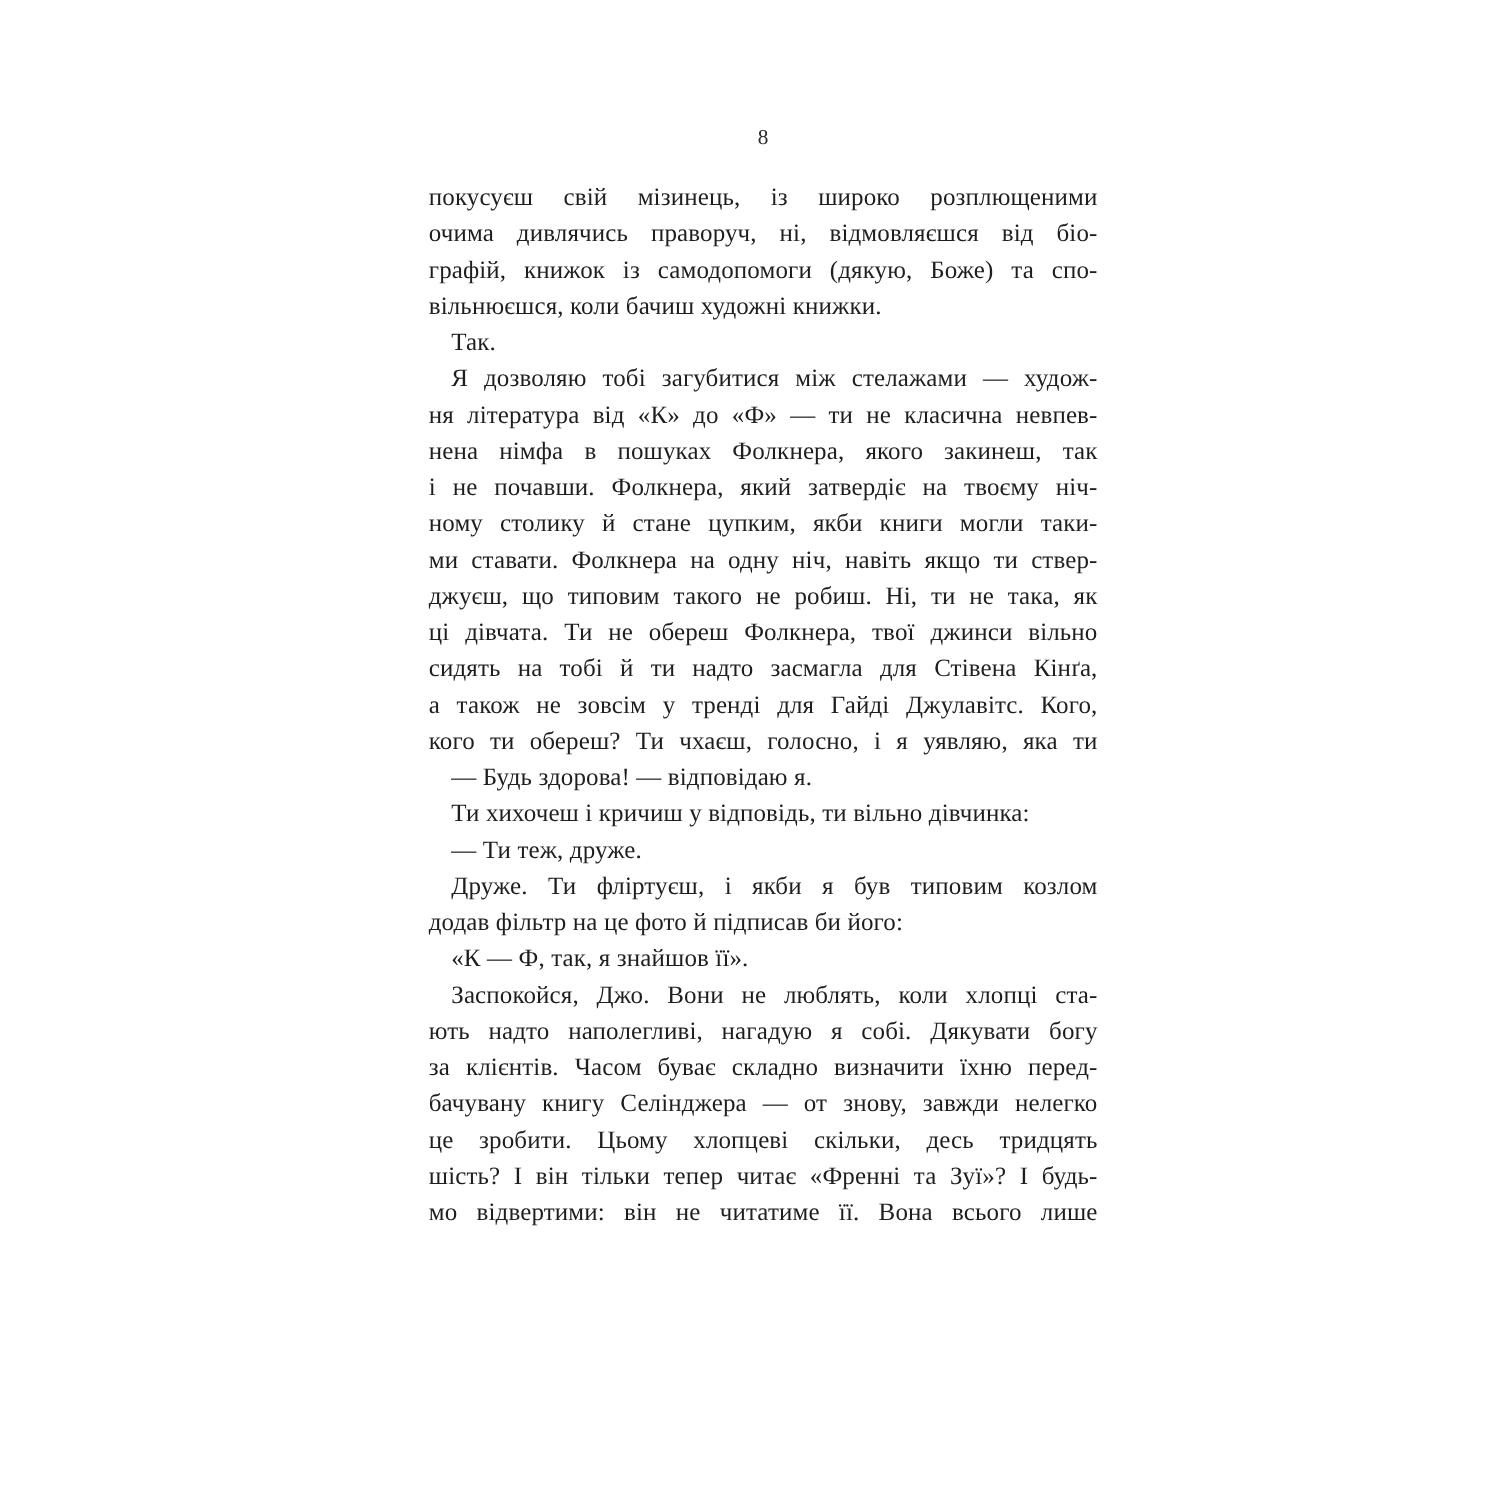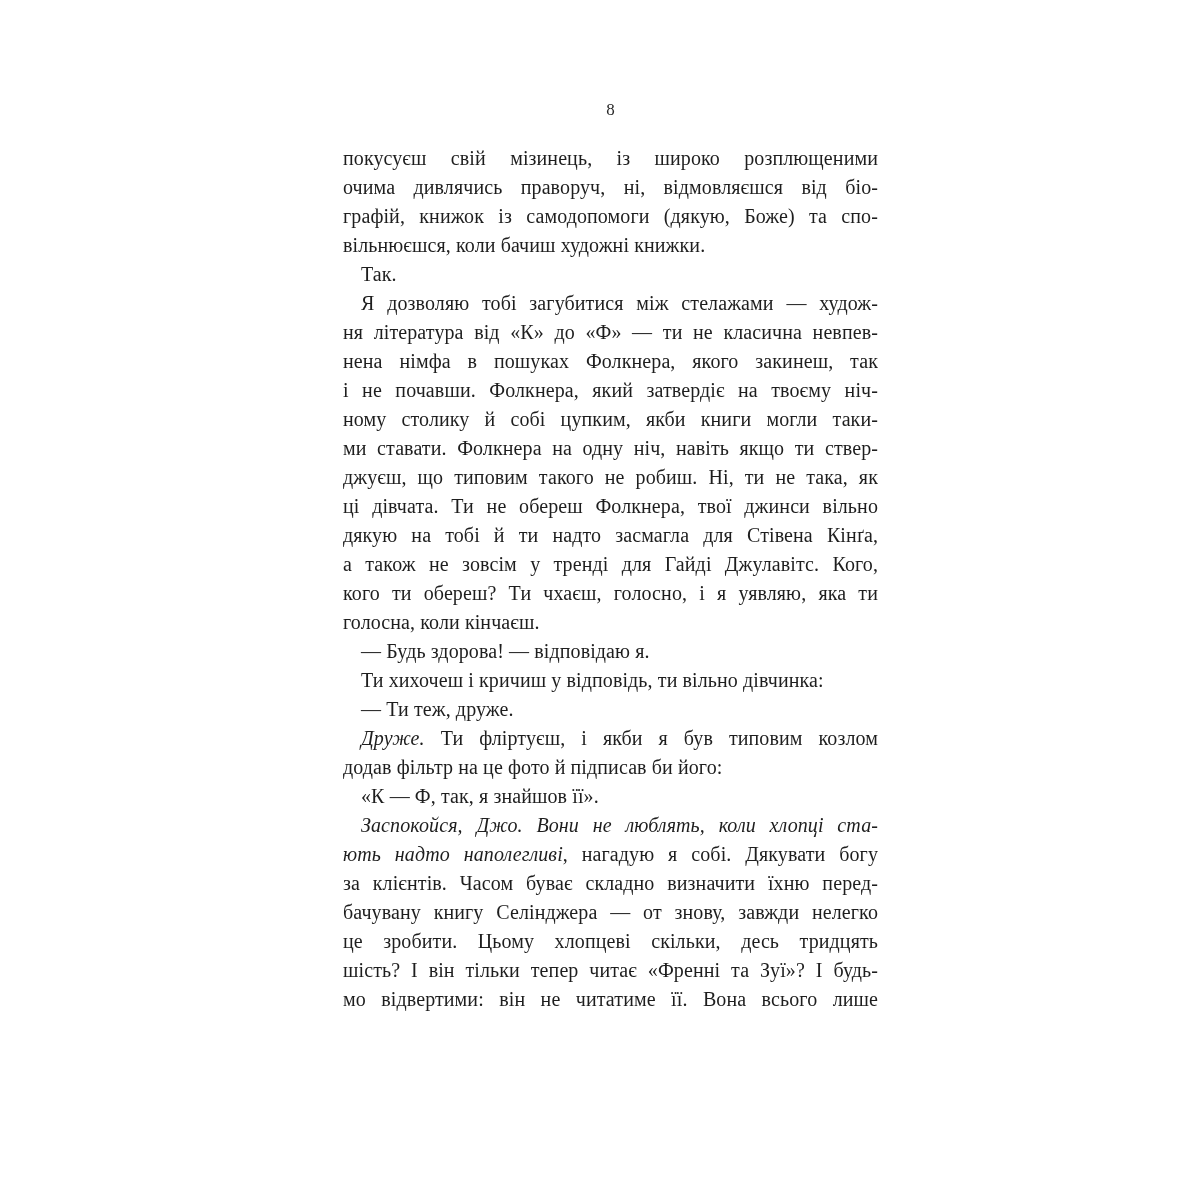--- a/index.html
+++ b/index.html
@@ -43,21 +43,20 @@
     text-align: justify;
     text-align-last: justify;
   }
   .line.end {
     text-align-last: left;
   }
   .line.indent {
     text-indent: 18px;
   }
   .italic {
-    font-style: italic;
     margin-top: 26px;
   }
 </style>
 </head>
 <body>
 
 <div class="book-page">
   <div class="page-number">8</div>
   <div class="text-block">
       <div class="paragraph">
@@ -67,28 +66,27 @@
         <div class="line end"><span>вільнюєшся, коли бачиш художні книжки.</span></div>
       </div>
       <div class="paragraph">
         <div class="line indent end"><span>Так.</span></div>
       </div>
       <div class="paragraph">
         <div class="line indent"><span>Я дозволяю тобі загубитися між стелажами — худож-</span></div>
         <div class="line"><span>ня література від «К» до «Ф» — ти не класична невпев-</span></div>
         <div class="line"><span>нена німфа в пошуках Фолкнера, якого закинеш, так</span></div>
         <div class="line"><span>і не почавши. Фолкнера, який затвердіє на твоєму ніч-</span></div>
-        <div class="line"><span>ному столику й собі цупким, якби книги могли таки-</span></div>
+        <div class="line"><span>ному столику й стане цупким, якби книги могли таки-</span></div>
         <div class="line"><span>ми ставати. Фолкнера на одну ніч, навіть якщо ти ствер-</span></div>
         <div class="line"><span>джуєш, що типовим такого не робиш. Ні, ти не така, як</span></div>
         <div class="line"><span>ці дівчата. Ти не обереш Фолкнера, твої джинси вільно</span></div>
-        <div class="line"><span>дякую на тобі й ти надто засмагла для Стівена Кінґа,</span></div>
+        <div class="line"><span>сидять на тобі й ти надто засмагла для Стівена Кінґа,</span></div>
         <div class="line"><span>а також не зовсім у тренді для Гайді Джулавітс. Кого,</span></div>
         <div class="line"><span>кого ти обереш? Ти чхаєш, голосно, і я уявляю, яка ти</span></div>
-        <div class="line end"><span>голосна, коли кінчаєш.</span></div>
       </div>
       <div class="paragraph">
         <div class="line indent end"><span>— Будь здорова! — відповідаю я.</span></div>
       </div>
       <div class="paragraph">
         <div class="line indent end"><span>Ти хихочеш і кричиш у відповідь, ти вільно дівчинка:</span></div>
       </div>
       <div class="paragraph">
         <div class="line indent end"><span>— Ти теж, друже.</span></div>
       </div>

